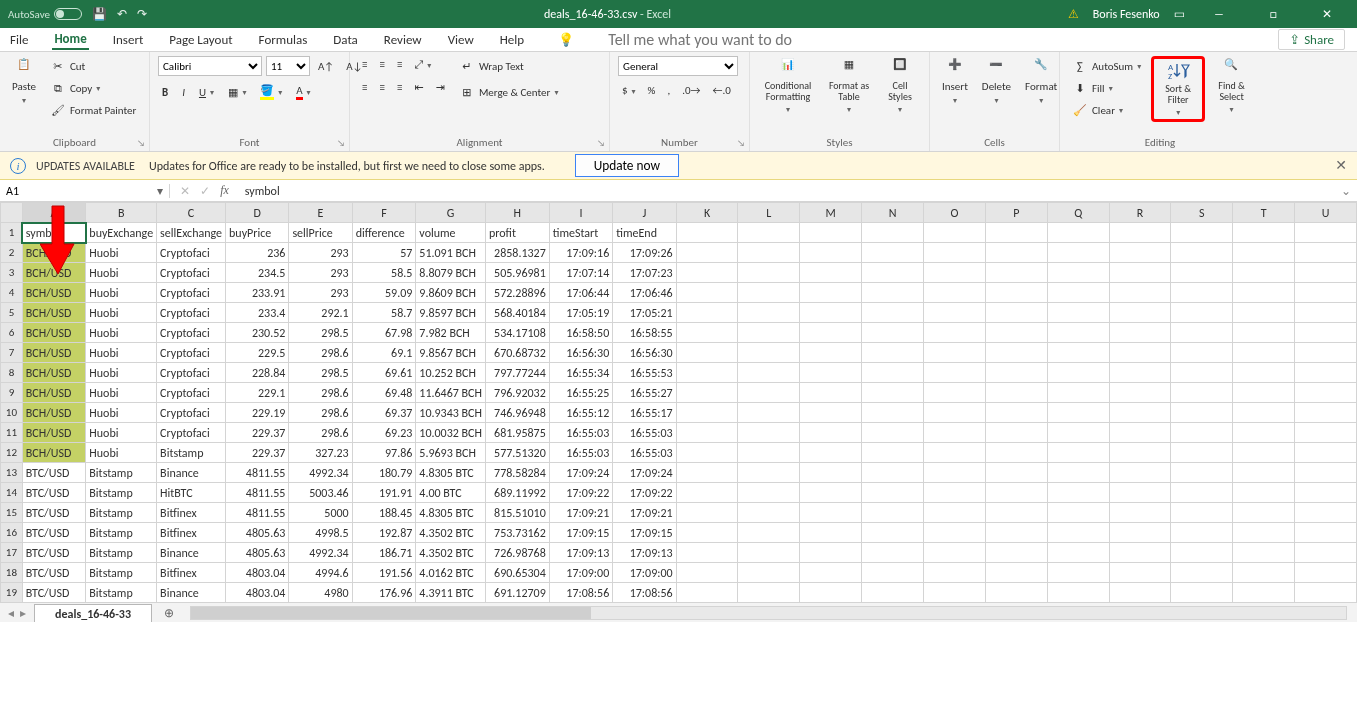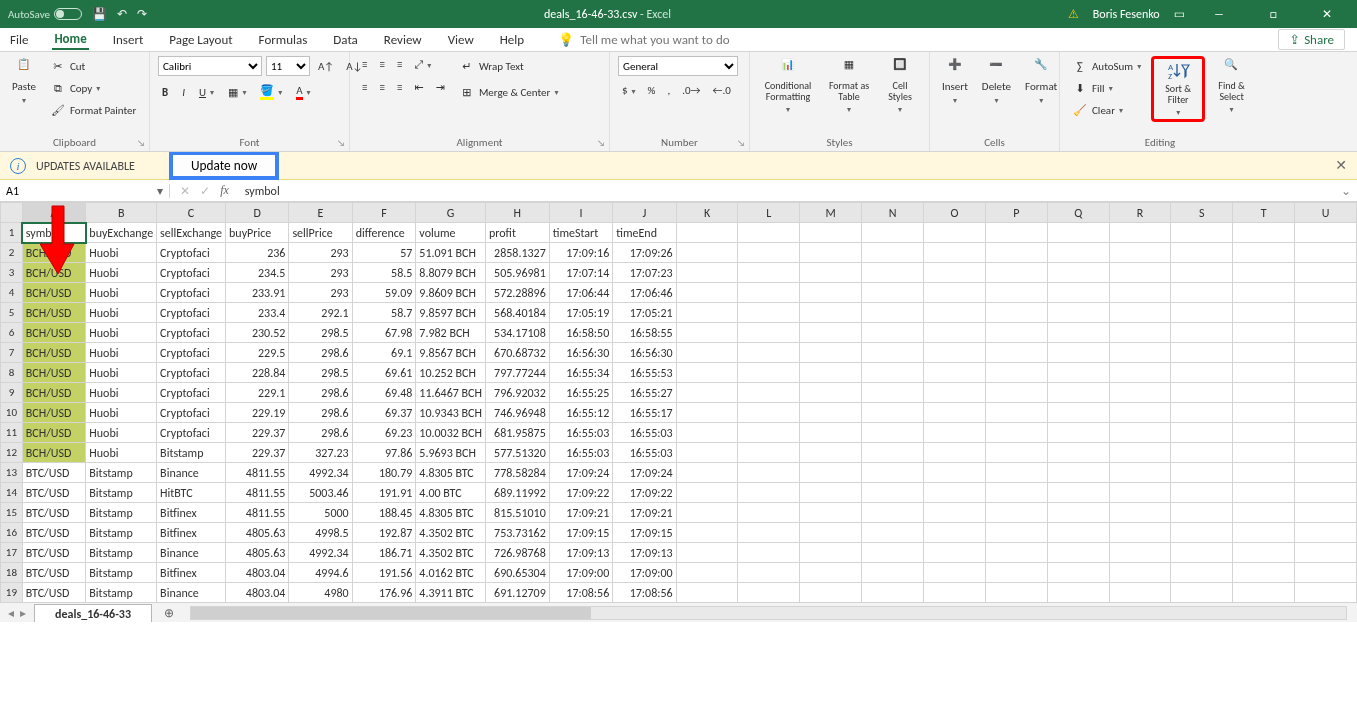--- a/index.html
+++ b/index.html
@@ -18,21 +18,21 @@
   .titletxt .app { color: #cbe5d6; }
   .tbr-right { display: flex; align-items: center; gap: 14px; padding-right: 10px; }
   .tbr-right .warn { color: #ffcc00; }
   .winbtn { width: 40px; text-align: center; cursor: pointer; }
 
   
   .tabs { background: #fff; height: 24px; display: flex; align-items: center; border-bottom: 1px solid #d4d4d4; padding-left: 8px; gap: 22px; font-size: 13px; color: #333; }
   .tabs .tab { cursor: pointer; padding: 2px 2px; }
   .tabs .tab.active { color: #217346; border-bottom: 2px solid #217346; font-weight: 600; }
   .tell { display: flex; align-items: center; gap: 6px; color: #777; margin-left: 10px; }
-  .tell input { border: none; outline: none; font-size: 13px; width: 220px; }
+  .tell input { border: none; outline: none; font-size: 16px; width: 220px; margin-left: 28px; }
   .sharebox { margin-left: auto; margin-right: 12px; border: 1px solid #d4d4d4; padding: 2px 10px; border-radius: 2px; display: flex; align-items: center; gap: 4px; color: #217346; cursor: pointer; }
 
   
   .ribbon { background: #f3f3f3; border-bottom: 1px solid #d4d4d4; height: 100px; display: flex; font-size: 11px; position: relative; }
   .group { border-right: 1px solid #e0e0e0; padding: 4px 8px 2px; display: flex; flex-direction: column; justify-content: space-between; position: relative; }
   .group-label { text-align: center; color: #666; font-size: 11px; margin-top: 2px; }
   .gbody { display: flex; gap: 6px; align-items: flex-start; flex: 1; }
   .stack { display: flex; flex-direction: column; gap: 2px; }
   .btn-flat { padding: 2px 4px; cursor: pointer; display: flex; align-items: center; gap: 4px; border-radius: 2px; }
   .big-btn { display: flex; flex-direction: column; align-items: center; gap: 2px; cursor: pointer; padding: 2px 4px; text-align: center; }
@@ -54,21 +54,21 @@
   .namebox .nbdd { margin-left: auto; color: #666; cursor: pointer; }
   .fxctrl { display: flex; align-items: center; gap: 10px; padding: 0 10px; color: #bbb; }
   .fxctrl .fx { color: #666; font-style: italic; font-family: serif; }
   .fbar { flex: 1; padding: 0 6px; font-size: 12px; }
   .fbar-exp { padding: 0 6px; color: #888; cursor: pointer; }
 
   
   .infobar { background: #fff8df; border-bottom: 1px solid #e8d87e; height: 28px; display: flex; align-items: center; padding: 0 10px; gap: 10px; font-size: 12px; }
   .infobar .iicon { width: 16px; height: 16px; border: 1px solid #2b7cd3; color: #2b7cd3; border-radius: 50%; display: inline-flex; align-items: center; justify-content: center; font-size: 11px; font-style: italic; font-family: serif; }
   .infobar .ititle { font-weight: 400; color: #444; margin-right: 4px; }
-  .infobar .updatebtn { border: 4px solid #3b82f6; background: #fdfdfd; padding: 2px 18px; cursor: pointer; margin-left: 20px; }
+  .infobar .updatebtn { border: 1px solid #3b82f6; background: #fdfdfd; padding: 2px 18px; cursor: pointer; margin-left: 20px; }
   .infobar .closex { margin-left: auto; color: #666; cursor: pointer; font-size: 14px; }
 
   
   .arrow-annotation { position: absolute; left: 40px; top: 204px; z-index: 50; pointer-events: none; }
 
   
   .gridwrap { position: relative; overflow: hidden; width: 100%; height: 400px; }
   table.grid { border-collapse: collapse; table-layout: fixed; font-size: 12px; }
   table.grid th, table.grid td { border: 1px solid #d4d4d4; height: 20px; padding: 0 3px; overflow: hidden; white-space: nowrap; }
   table.grid th { background: #e6e6e6; font-weight: 400; color: #333; text-align: center; }
@@ -332,20 +332,21 @@
           <span class="dd">▾</span>
         </div>
     </div>
     <div class="group-label">Editing</div>
   </div>
 </div>
 
 <div class="infobar">
   <span class="iicon">i</span>
   <span class="ititle">UPDATES AVAILABLE</span>
+  <span>Updates for Office are ready to be installed, but first we need to close some apps.</span>
   <button class="updatebtn">Update now</button>
   <span class="closex">✕</span>
 </div>
 
 <div class="fbarrow">
   <div class="namebox">
     <input type="text" value="A1" style="">
     <span class="nbdd">▾</span>
   </div>
   <div class="fxctrl">

